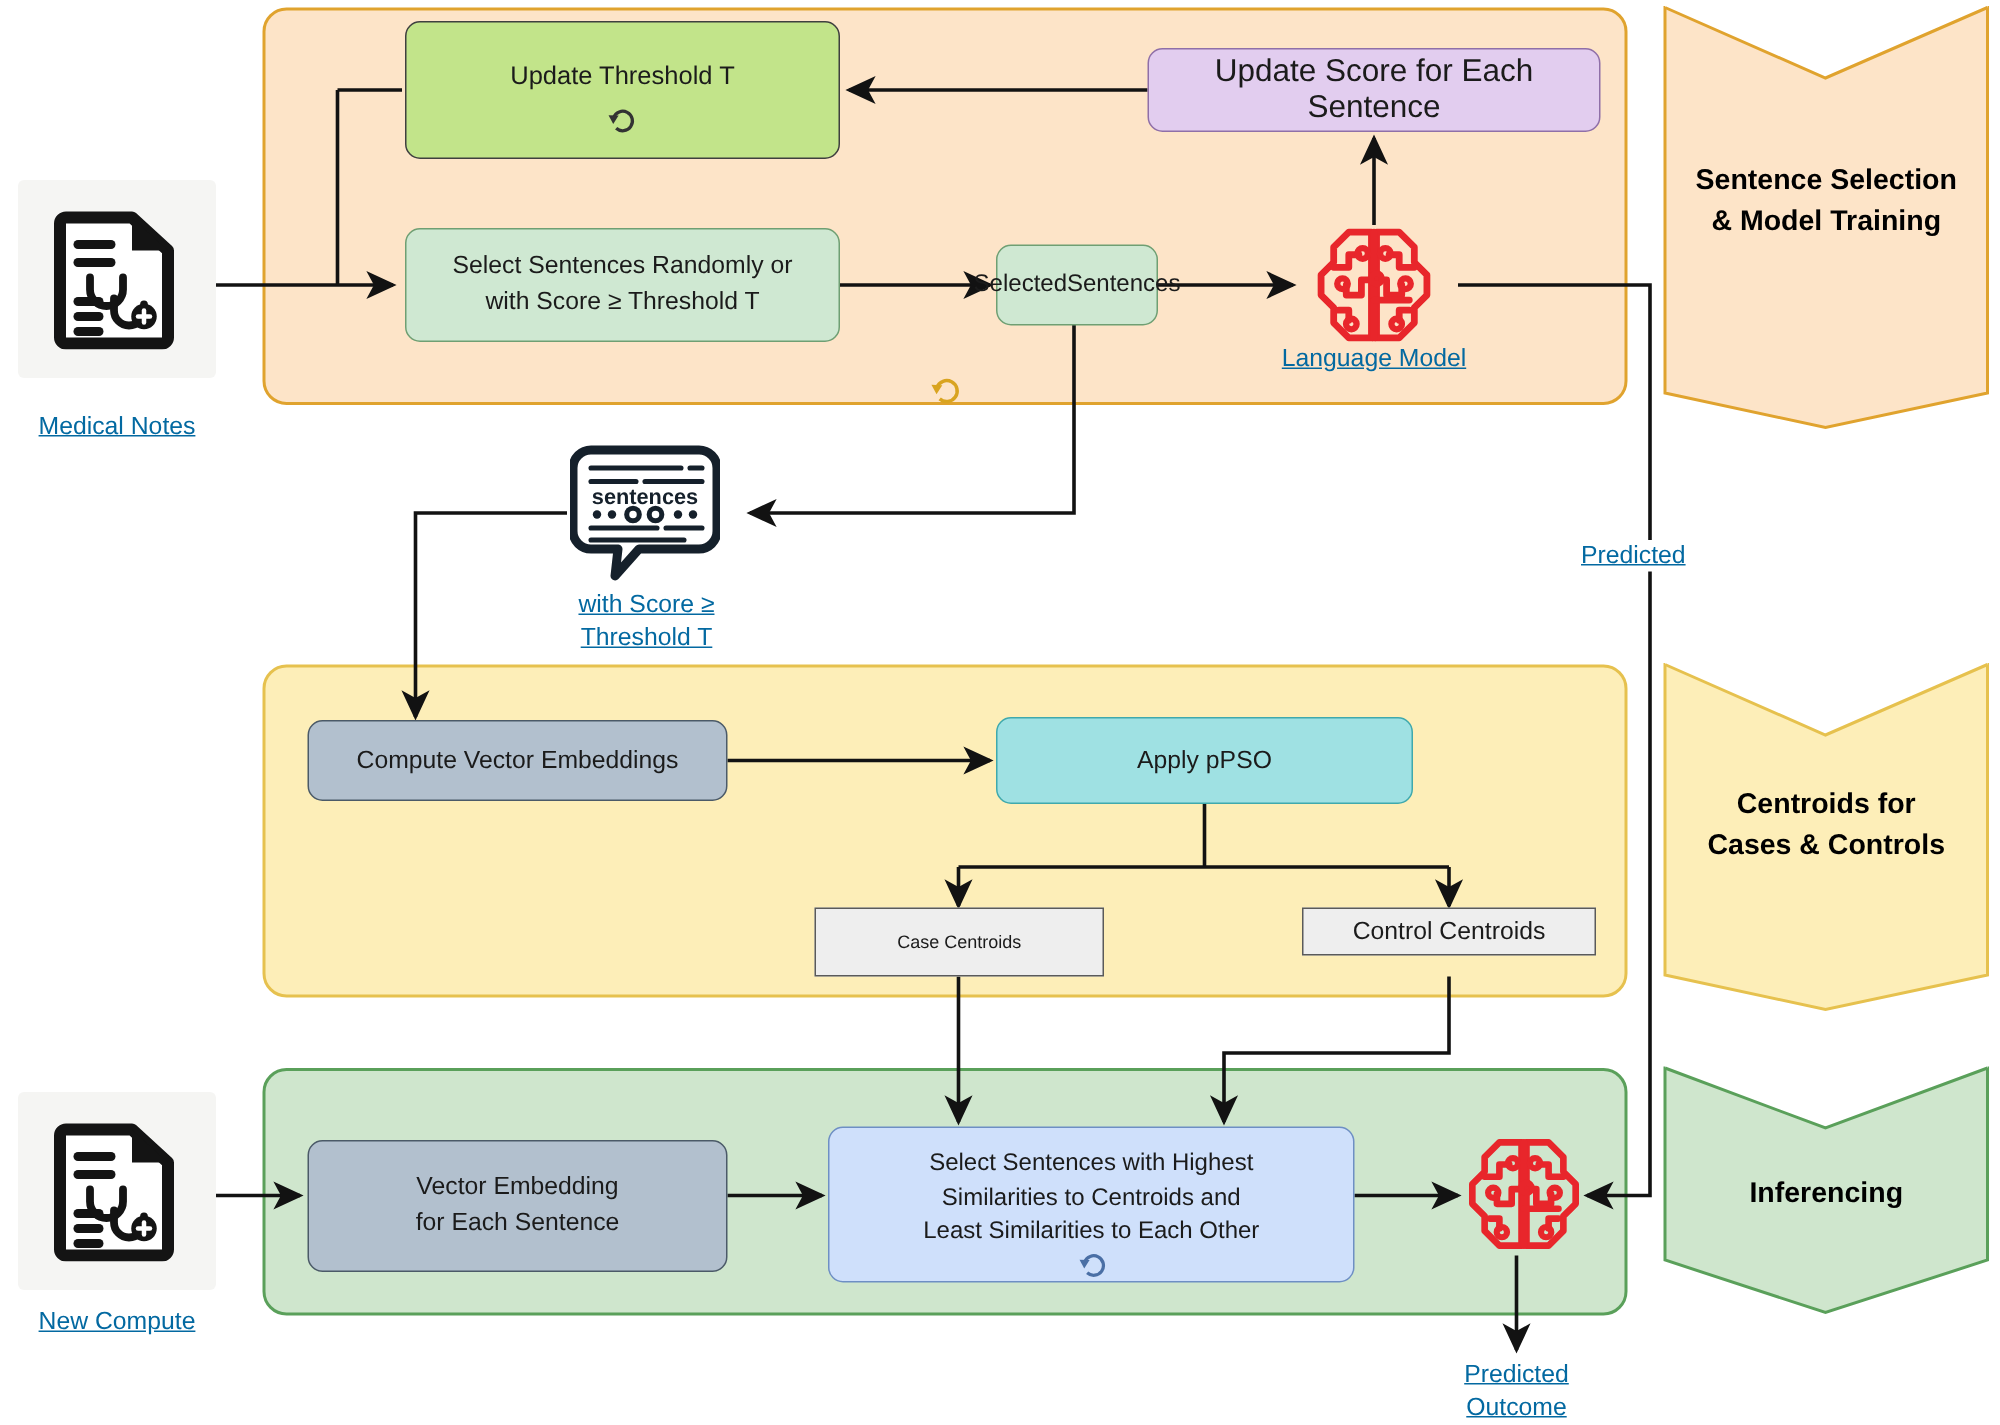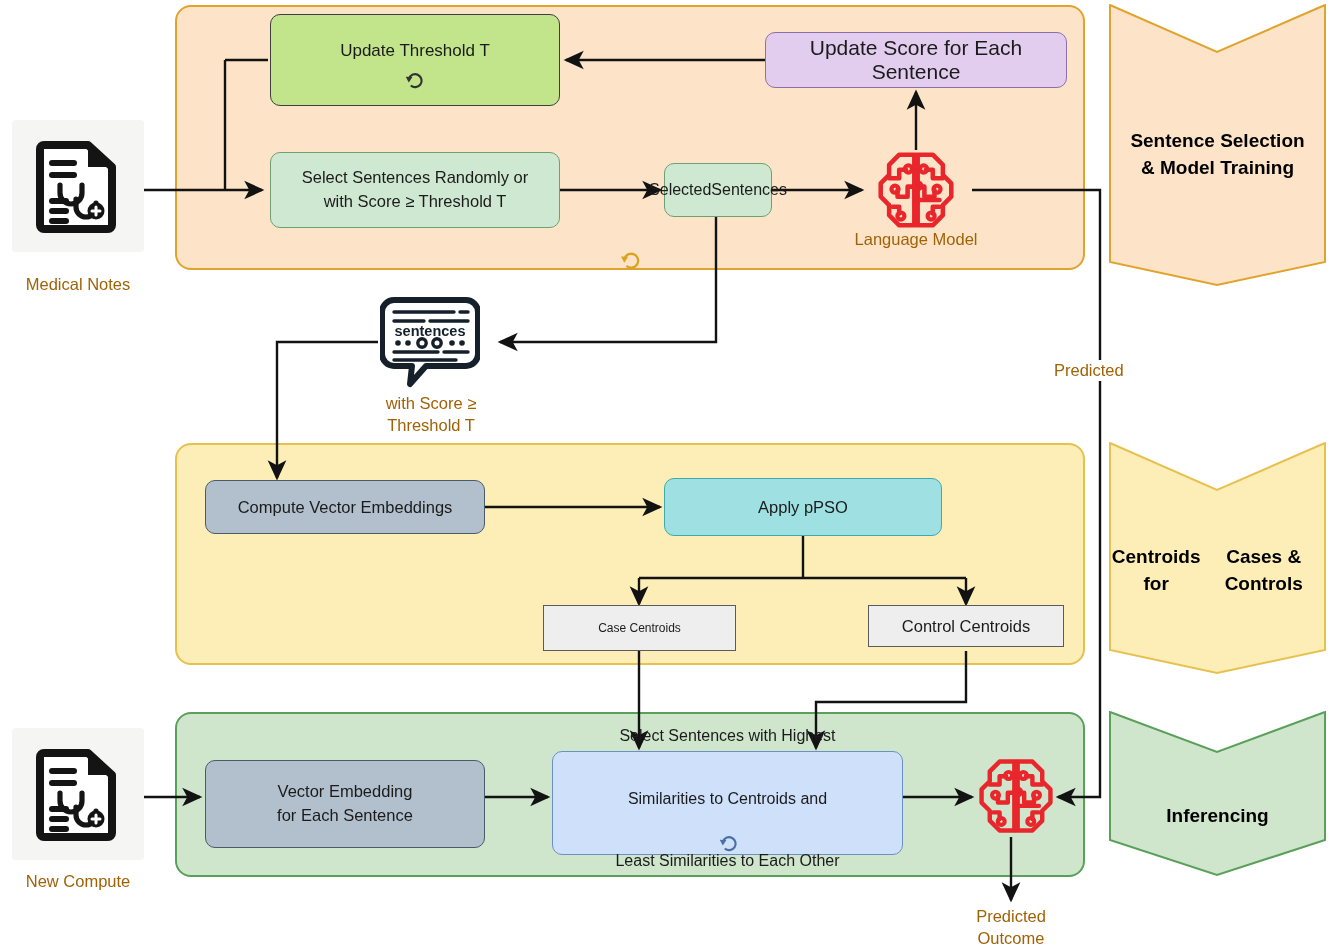--- a/index.html
+++ b/index.html
@@ -2,22 +2,22 @@
 <html><head>
 <meta charset="utf-8">
 <style>
   html,body{margin:0;padding:0;background:#ffffff;}
   body{font-family:"Liberation Sans",sans-serif;}
   #stage{position:relative;width:1333px;height:950px;background:#fff;overflow:hidden;}
   svg.layer{position:absolute;left:0;top:0;width:1333px;height:950px;pointer-events:none;}
   .node{position:absolute;box-sizing:border-box;display:flex;align-items:center;justify-content:center;text-align:center;color:#1b1b1b;}
   .rr{border-radius:10px;border:1.6px solid #3f3f3f;}
   .sq{border:1.6px solid #5a5a5a;}
-  .lbl{position:absolute;text-align:center;color:#a16207;}
-  .banner{position:absolute;display:flex;justify-content:center;text-align:center;font-weight:bold;margin-top:20px;}
+  .lbl{position:absolute;text-align:center;color:#0369a1;text-decoration:underline;}
+  .banner{position:absolute;display:flex;justify-content:center;text-align:center;font-weight:bold;}
   .iconbox{position:absolute;display:flex;align-items:center;justify-content:center;}
   .loop{position:absolute;width:26px;height:26px;}
 </style>
 </head>
 <body>
 
 <div id="stage">
 
   <div class="node" style="left:175px;top:5px;width:910px;height:265px;background:#fde4c8;border:2px solid #e0a32e;border-radius:16px;"></div>
 
@@ -162,30 +162,30 @@
   </div>
 
   <div class="node rr" style="left:664px;top:478px;width:278px;height:58px;background:#9fe1e3;border-color:#3fa9ad;font-size:16.5px;">
     <span>Apply pPSO</span>
   </div>
 
   <div class="node sq" style="left:543px;top:605px;width:193px;height:46px;background:#eeeeee;font-size:12px;">
     <span>Case Centroids</span>
   </div>
 
-  <div class="node sq" style="left:868px;top:605px;width:196px;height:42px;background:#eeeeee;font-size:16.5px;">
+  <div class="node sq" style="left:868px;top:605px;width:196px;height:32px;background:#eeeeee;font-size:16.5px;">
     <span>Control Centroids</span>
   </div>
 
   <div class="node rr" style="left:205px;top:760px;width:280px;height:88px;background:#b2c0ce;border-color:#4b5a68;flex-direction:column;font-size:16.5px;line-height:1.45;">
     <span>Vector Embedding</span>
     <span>for Each Sentence</span>
   </div>
 
-  <div class="node rr" style="left:552px;top:751px;width:351px;height:104px;background:#cfe0fb;border-color:#6e8fc4;flex-direction:column;font-size:16px;line-height:1.42;gap:40px;">
+  <div class="node rr" style="left:552px;top:751px;width:351px;height:104px;background:#cfe0fb;border-color:#6e8fc4;flex-direction:column;font-size:16px;line-height:1.42;">
     <span style="margin-top:-8px;">Select Sentences with Highest</span>
     <span>Similarities to Centroids and</span>
     <span>Least Similarities to Each Other</span>
     <svg class="loop" style="left:50%;margin-left:-12px;top:78px;" viewBox="0 0 24 24">
       <path d="M6.5,10.5 a6,6 0 1 1 1.6,6.6" fill="none" stroke="#4a6fa5" stroke-width="2"></path>
       <path d="M3.4,9 L9.6,9.3 L6.3,14.4 Z" fill="#4a6fa5"></path>
     </svg>
   </div>
 
   <div class="iconbox" style="left:975px;top:755px;width:82px;height:82px;">
@@ -280,21 +280,21 @@
     <polyline points="1110,443 1217,490 1325,443" fill="none" stroke="#e6c14e" stroke-width="2"></polyline>
     <polygon points="1110,712 1217,752 1325,712 1325,707 1110,707" fill="#ffffff"></polygon>
     <polyline points="1110,712 1217,752 1325,712" fill="none" stroke="#5aa05a" stroke-width="2"></polyline>
   </svg>
 
   <div class="banner" style="left:1110px;top:108px;width:215px;flex-direction:column;font-size:19px;line-height:1.4;">
     <span>Sentence Selection</span>
     <span>&amp; Model Training</span>
   </div>
 
-  <div class="banner" style="left:1110px;top:524px;width:215px;flex-direction:row;font-size:19px;line-height:1.4;">
+  <div class="banner" style="left:1110px;top:524px;width:215px;flex-direction:column;font-size:19px;line-height:1.4;">
     <span>Centroids for</span>
     <span>Cases &amp; Controls</span>
   </div>
 
   <div class="banner" style="left:1110px;top:785px;width:215px;font-size:19px;">
     <span>Inferencing</span>
   </div>
 
   <div class="lbl" style="left:1052px;top:360px;width:110px;text-align:left;font-size:16.5px;background:#fff;padding:1px 2px;">Predicted</div>
 

